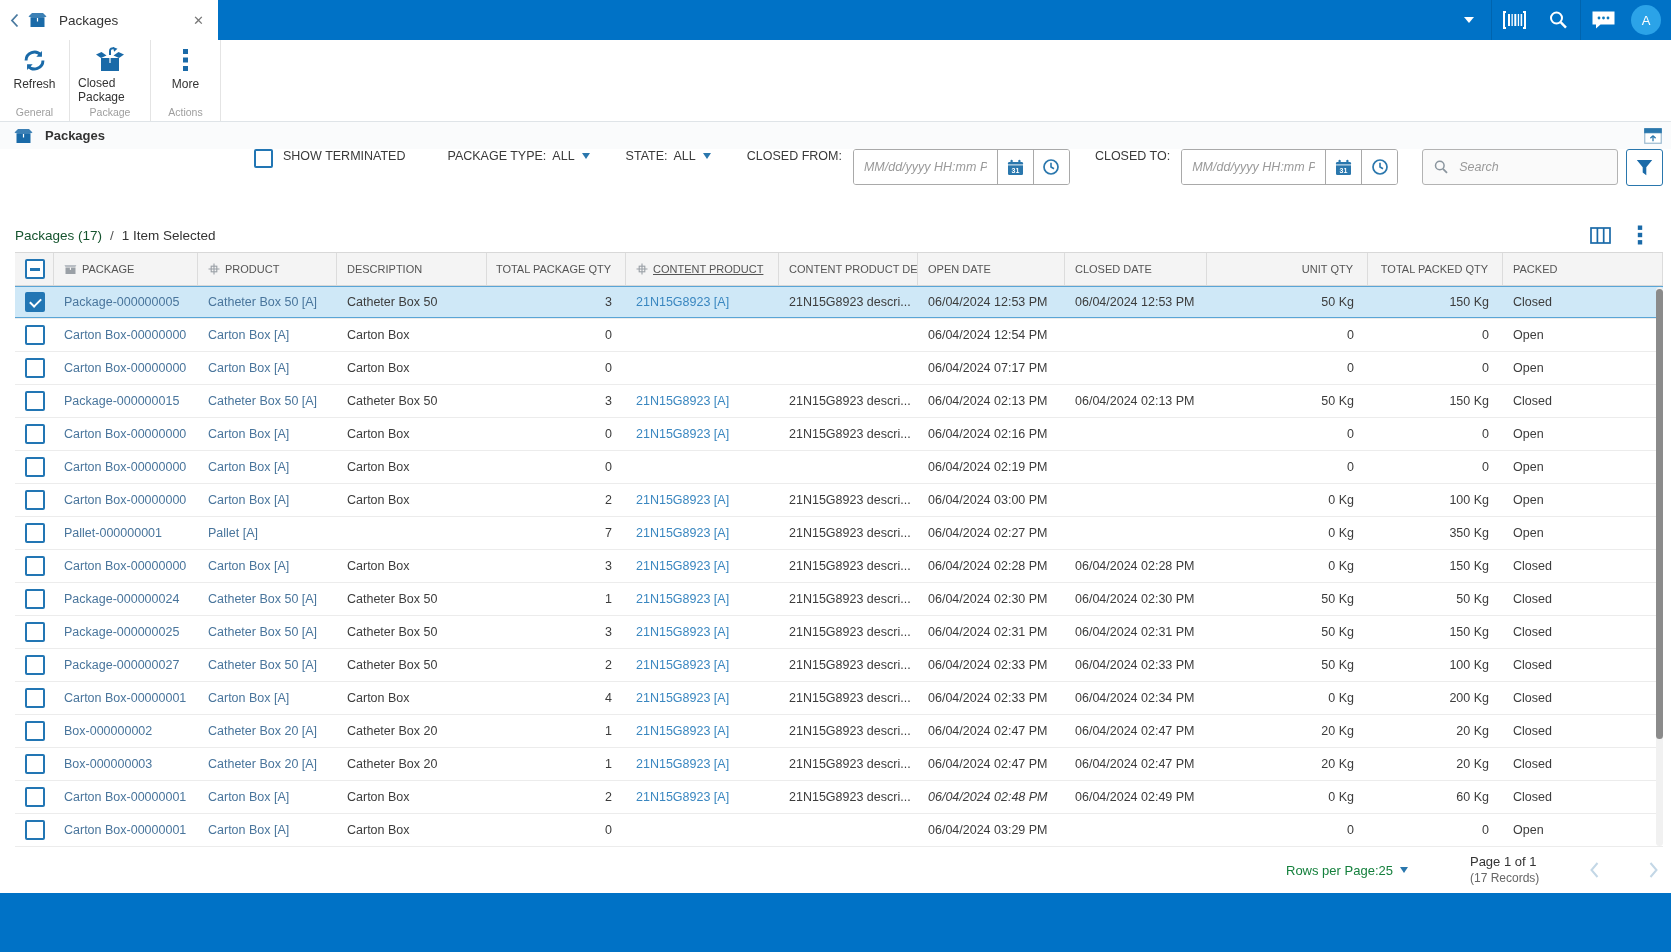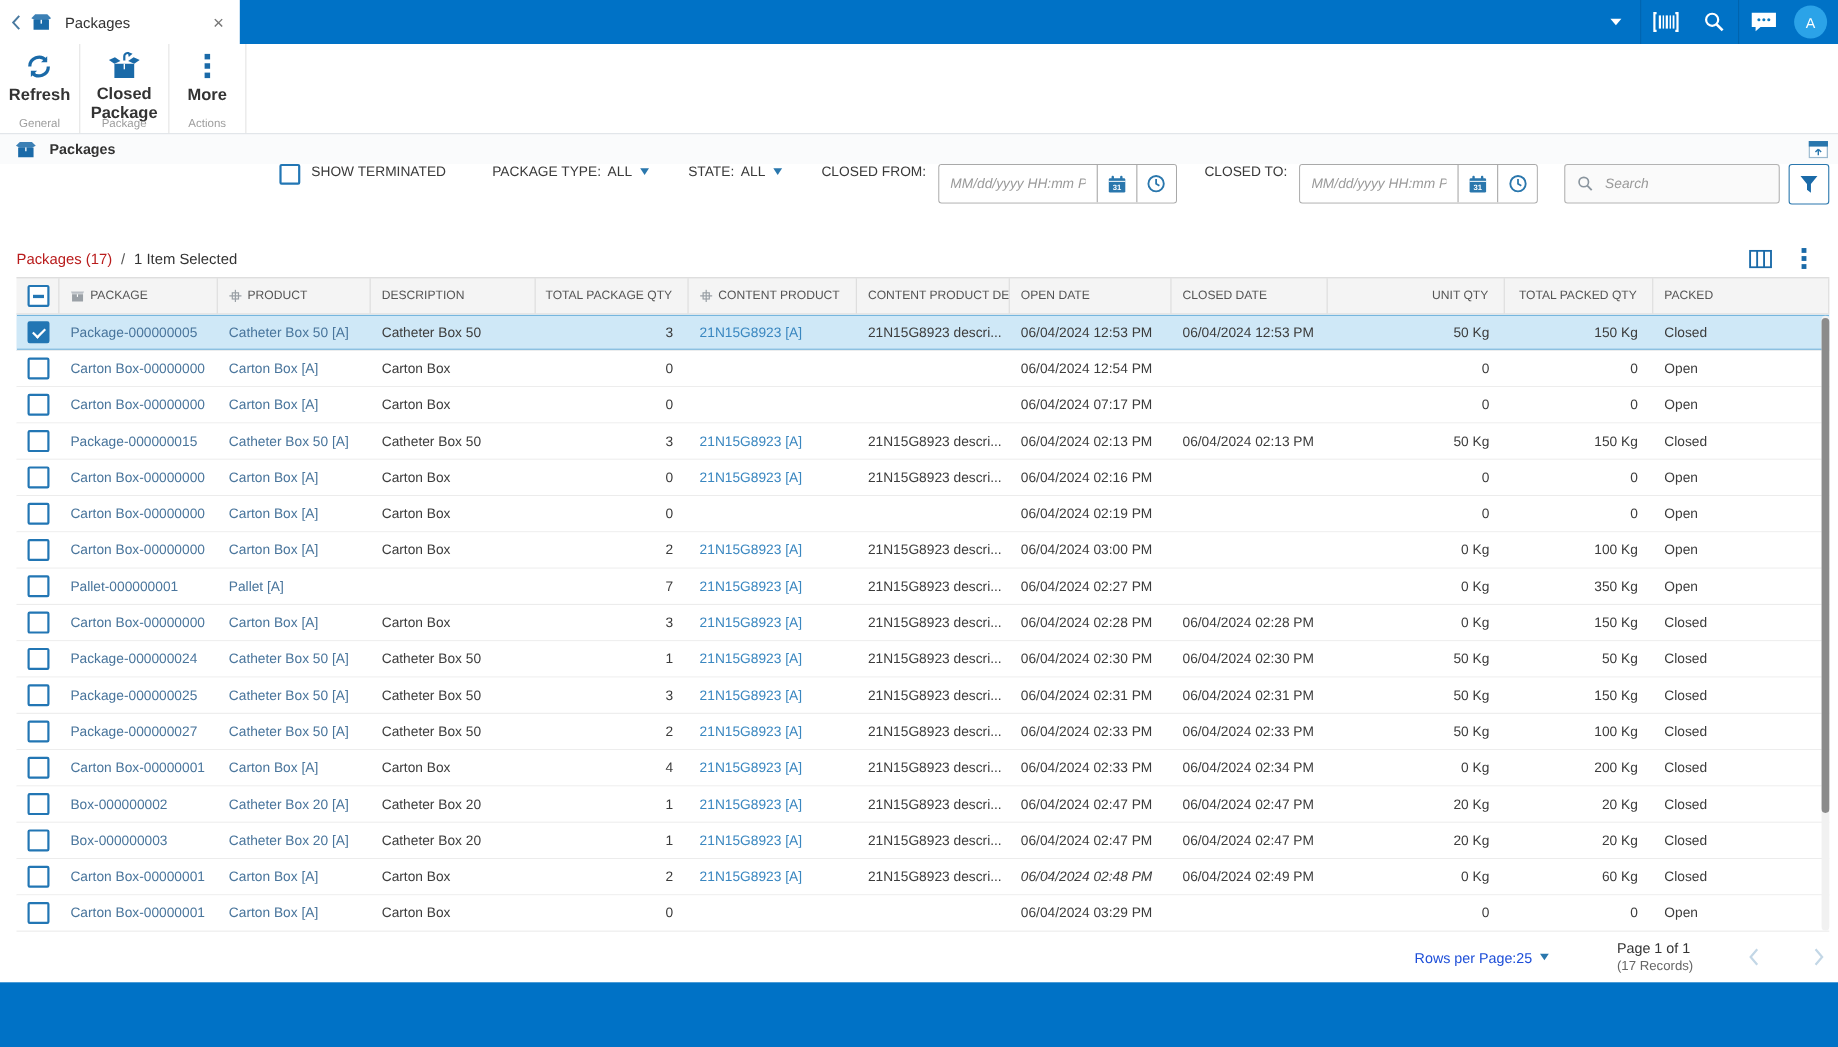--- a/index.html
+++ b/index.html
@@ -17,21 +17,21 @@
   .tb-sep{width:1px;height:40px;background:rgba(0,0,0,0.12);}
   .chev-down{width:0;height:0;border-left:5px solid transparent;border-right:5px solid transparent;border-top:6px solid #fff;}
   .avatar{width:30px;height:30px;border-radius:50%;background:#2BA3E8;color:#fff;font-size:13px;
     display:flex;align-items:center;justify-content:center;margin:0 10px 0 6px;}
 
   
   .toolbar{height:81px;background:#fff;display:flex;flex:0 0 auto;}
   .tb-group{position:relative;min-width:70px;border-right:1px solid #e4e4e4;display:flex;
     flex-direction:column;align-items:center;padding:7px 8px 16px;}
   .tb-btn{display:flex;flex-direction:column;align-items:center;gap:4px;cursor:pointer;}
-  .tb-btn .lbl{font-size:15px;color:#333;text-align:center;line-height:1.15;max-width:64px;font-weight:bold;}
+  .tb-btn .lbl{font-size:12px;color:#333;line-height:1.15;max-width:64px;}
   .tb-cap{position:absolute;bottom:3px;left:0;right:0;text-align:center;font-size:10.5px;color:#9e9e9e;}
 
   
   .section-bar{height:28px;background:#fafbfc;border-top:1px solid #dfe4e8;display:flex;
     align-items:center;padding:0 9px 0 14px;gap:12px;flex:0 0 auto;}
   .section-bar .stitle{font-size:13px;color:#333;font-weight:700;}
   .expand-btn{margin-left:auto;cursor:pointer;display:flex;}
 
   
   .filter-row{height:69px;display:flex;align-items:flex-start;padding-left:254px;flex:0 0 auto;}
@@ -51,21 +51,21 @@
   .searchbox{width:196px;height:36px;border:1px solid #b3b3b3;border-radius:3px;background:#fafafa;
     display:flex;align-items:center;padding:0 10px;gap:8px;margin-left:24px;}
   .searchbox input{border:none;outline:none;background:transparent;font-size:12.5px;width:140px;
     font-family:"Liberation Sans",sans-serif;color:#555;}
   .searchbox input::placeholder{color:#9a9a9a;font-style:italic;}
   .funnel-btn{width:37px;height:37px;border:1px solid #2a77ad;border-radius:3px;background:#fff;
     display:flex;align-items:center;justify-content:center;margin-left:auto;margin-right:8px;cursor:pointer;}
 
   
   .list-header{height:34px;display:flex;align-items:center;padding:0 14px 0 15px;flex:0 0 auto;}
-  .lh-title{font-size:13.5px;color:#b91c1c;}
+  .lh-title{font-size:13.5px;color:#14532d;}
   .lh-sep{font-size:13.5px;color:#555;margin:0 8px;}
   .lh-sel{font-size:13.5px;color:#333;}
   .lh-icons{margin-left:auto;display:flex;align-items:center;gap:26px;padding-right:14px;}
   .lh-icons>div{cursor:pointer;display:flex;}
 
   
   .grid-wrap{position:relative;margin-left:15px;width:1650px;flex:0 0 auto;}
   .thead{display:flex;width:1648px;height:34px;background:#f4f4f4;border-top:1px solid #d8d8d8;
     border-bottom:1px solid #d8d8d8;}
   .th{display:flex;align-items:center;padding:0 4px 0 10px;border-right:1px solid #dcdcdc;
@@ -85,21 +85,21 @@
   .cb.checked{background:#2276b4;}
   .cb.checked::after{content:'';position:absolute;left:3px;top:4px;width:9px;height:5px;
     border-left:2px solid #fff;border-bottom:2px solid #fff;transform:rotate(-45deg);}
   .cb.indet::after{content:'';position:absolute;left:3px;top:6.5px;width:10px;height:3px;background:#2276b4;}
   .vscroll{position:absolute;left:1641px;top:35px;width:7px;height:559px;background:#f1f1f1;border-radius:4px;}
   .vthumb{position:absolute;top:2px;left:0;width:7px;height:450px;background:#8b8b8b;border-radius:4px;cursor:pointer;}
 
   
   .grid-footer{height:46px;display:flex;align-items:center;flex:0 0 auto;}
   .rpp{margin-left:1286px;display:flex;align-items:center;cursor:pointer;}
-  .rpp .t{font-size:13px;color:#1d4ed8;}
+  .rpp .t{font-size:13px;color:#15803d;}
   .page-block{margin-left:62px;line-height:1.25;}
   .page-block .p1{font-size:13px;color:#333;}
   .page-block .p2{font-size:12px;color:#666;}
   .pg-arrows{display:flex;align-items:center;gap:44px;margin-left:48px;}
   .pg-arrows>div{cursor:pointer;display:flex;padding:2px;}
 
   .bottom-bar{height:59px;background:#0072C6;margin-top:auto;flex:0 0 auto;}
 </style>
 </head>
 <body>
@@ -343,21 +343,21 @@
             </svg>
           </span>
           <span>PRODUCT</span>
         </div>
         <div class="th" style="width: 150px;">
           <span>DESCRIPTION</span>
         </div>
         <div class="th right" style="width: 139px;">
           <span>TOTAL PACKAGE QTY</span>
         </div>
-        <div class="th" style="width: 153px;">
+        <div class="th" style="width: 153px; text-decoration: underline;">
           <span style="display: flex;">
             <svg width="12" height="12" viewBox="0 0 12 12">
               <g stroke="#9aa0a6" stroke-width="1.1" fill="none">
                 <path d="M6 0.5v11M0.5 6h11"></path>
                 <rect x="3.2" y="3.2" width="5.6" height="5.6"></rect>
               </g>
             </svg>
           </span>
           <span>CONTENT PRODUCT</span>
         </div>

